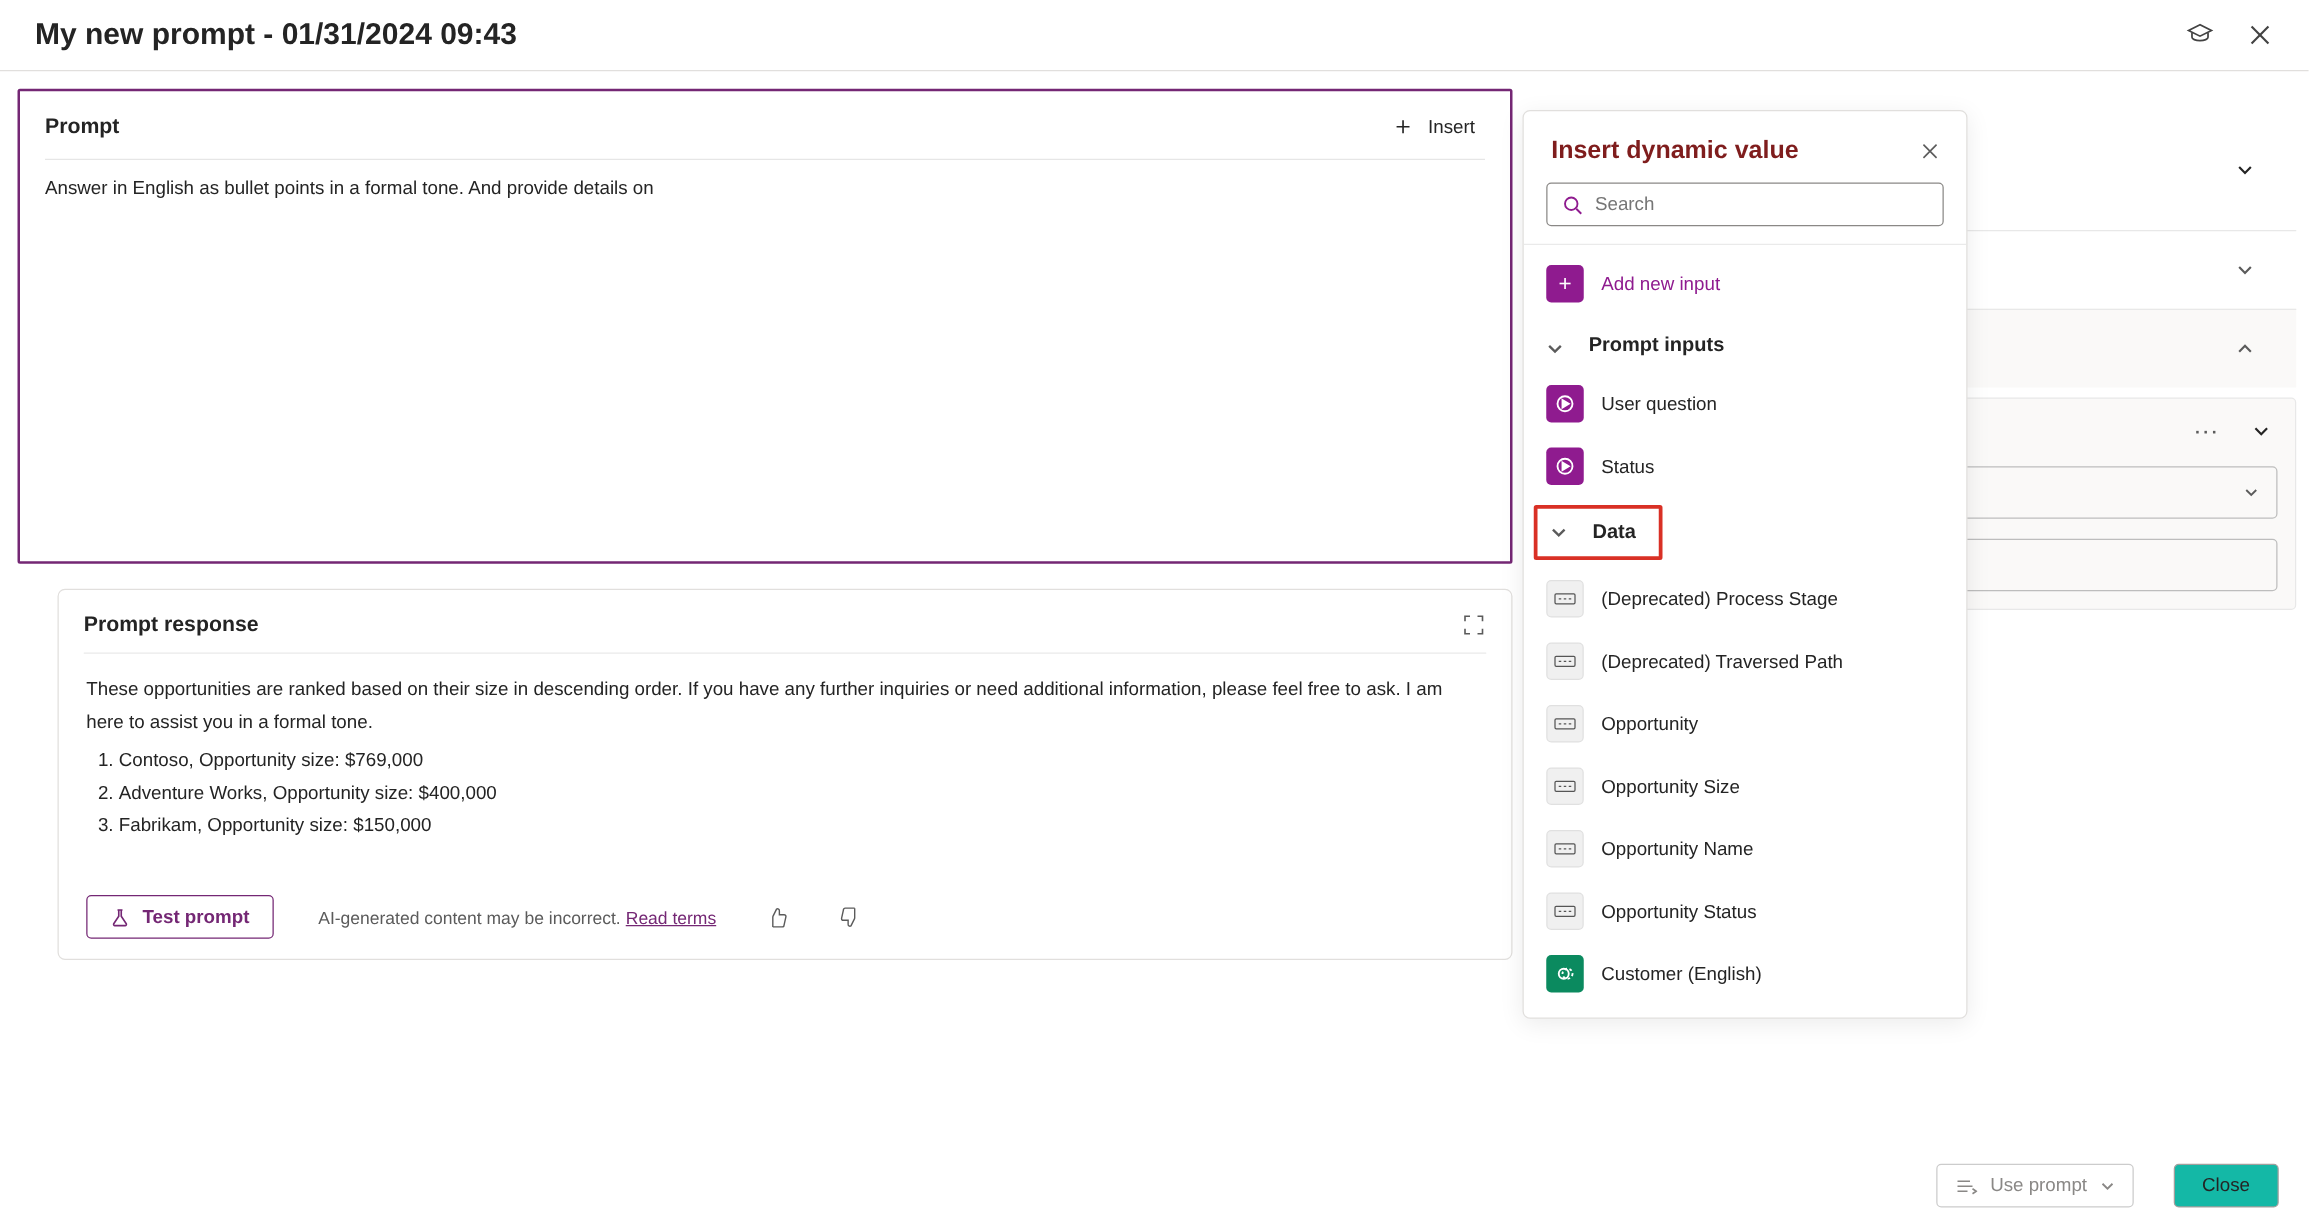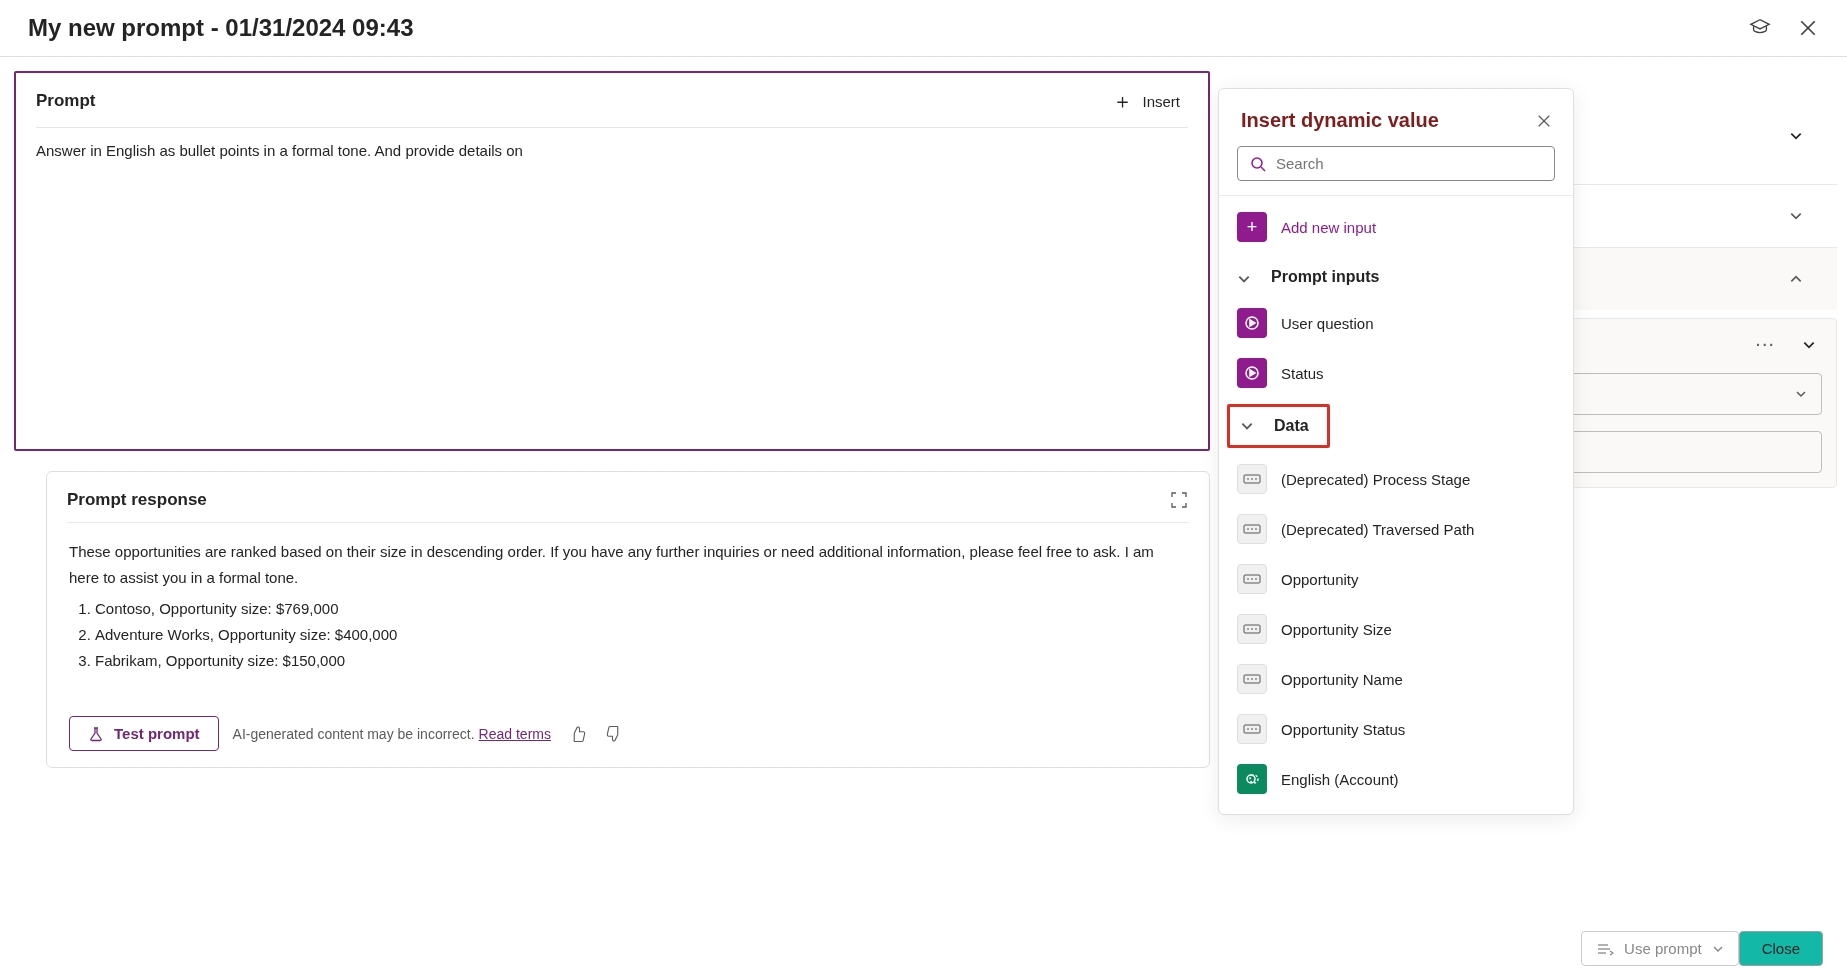--- a/index.html
+++ b/index.html
@@ -99,21 +99,21 @@
   .response-body {
     padding: 16px 22px 8px 22px;
     font-size:15px;
     line-height:1.75;
     color:#242424;
   }
   .response-body ol { margin: 4px 0 0 26px; }
   .response-footer {
     display:flex;
     align-items:center;
-    gap:14px;
+    gap:36px;
     padding: 34px 22px 0 22px;
   }
   .test-btn {
     border:1px solid #742774;
     color:#742774;
     background:#fff;
     border-radius:4px;
     padding:8px 18px;
     font-size:15px;
     font-weight:600;
@@ -277,21 +277,21 @@
     gap:16px;
   }
 
   
   .footer {
     position:absolute;
     bottom:10px;
     right:24px;
     display:flex;
     align-items:flex-end;
-    gap:0;
+    gap:32px;
     z-index:10;
   }
   .use-prompt-btn {
     display:flex;
     align-items:center;
     gap:10px;
     border:1px solid #ccc;
     border-radius:4px;
     background:#fff;
     padding:8px 14px;
@@ -563,21 +563,21 @@
     </div>
     <div class="item-label">Opportunity Status</div>
   </div>
   <div class="item-row">
     <div class="item-badge badge-green">
       <svg width="16" height="16" viewBox="0 0 16 16" fill="none" stroke="#fff" stroke-width="1.5">
           <circle cx="7" cy="8" r="4"></circle>
           <circle cx="10" cy="8" r="4" stroke-dasharray="2 2"></circle>
         </svg>
     </div>
-    <div class="item-label">English (Account)</div>
+    <div class="item-label">Customer (English)</div>
   </div>
 </div>
 
 <div class="footer">
   <button class="use-prompt-btn">
     <svg width="18" height="14" viewBox="0 0 18 14" fill="none" stroke="currentColor" stroke-width="1.3">
       <line x1="2" y1="3" x2="12" y2="3"></line>
         <line x1="2" y1="7" x2="14" y2="7"></line>
         <line x1="2" y1="11" x2="10" y2="11"></line>
         <path d="M14 9 l3 2 l-3 2"></path>

